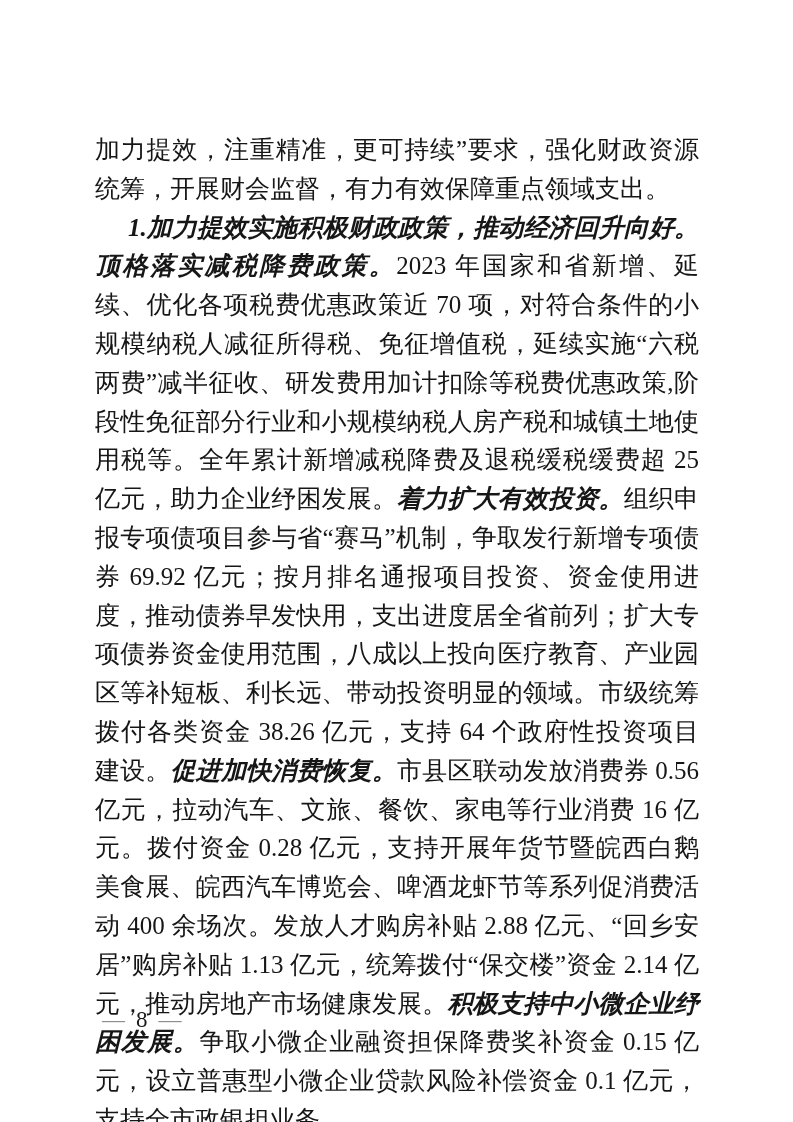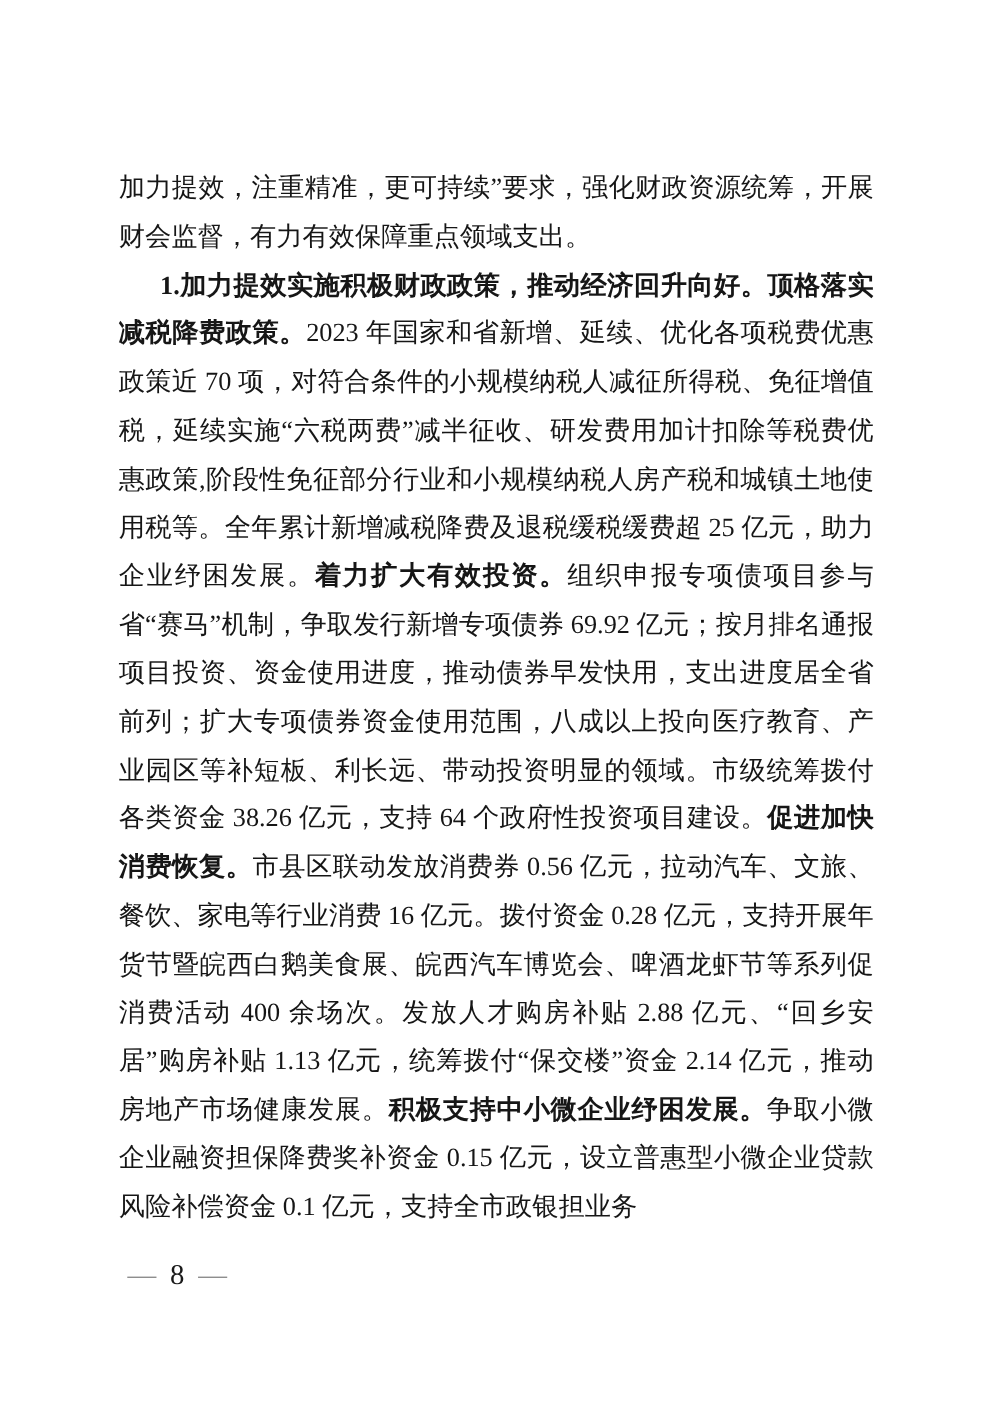--- a/index.html
+++ b/index.html
@@ -21,34 +21,35 @@
   }
   .body-text {
     position: absolute;
     left: 95px;
     top: 131px;
     width: 604px;
     color: #161616;
   }
   .para {
     margin: 0;
-    font-size: 21px;
+    font-size: 25px;
     line-height: 38.8px;
     text-align: justify;
     text-justify: inter-character;
     word-break: break-all;
   }
   .para.indent {
     text-indent: 33px;
   }
   .seg {
     font-weight: normal;
   }
   .seg.bold {
     font-weight: bold;
+    font-style: italic;
   }
   .footer {
     position: absolute;
     left: 102px;
     top: 1006px;
     font-size: 23px;
     line-height: 28px;
     color: #1a1a1a;
     white-space: nowrap;
   }

